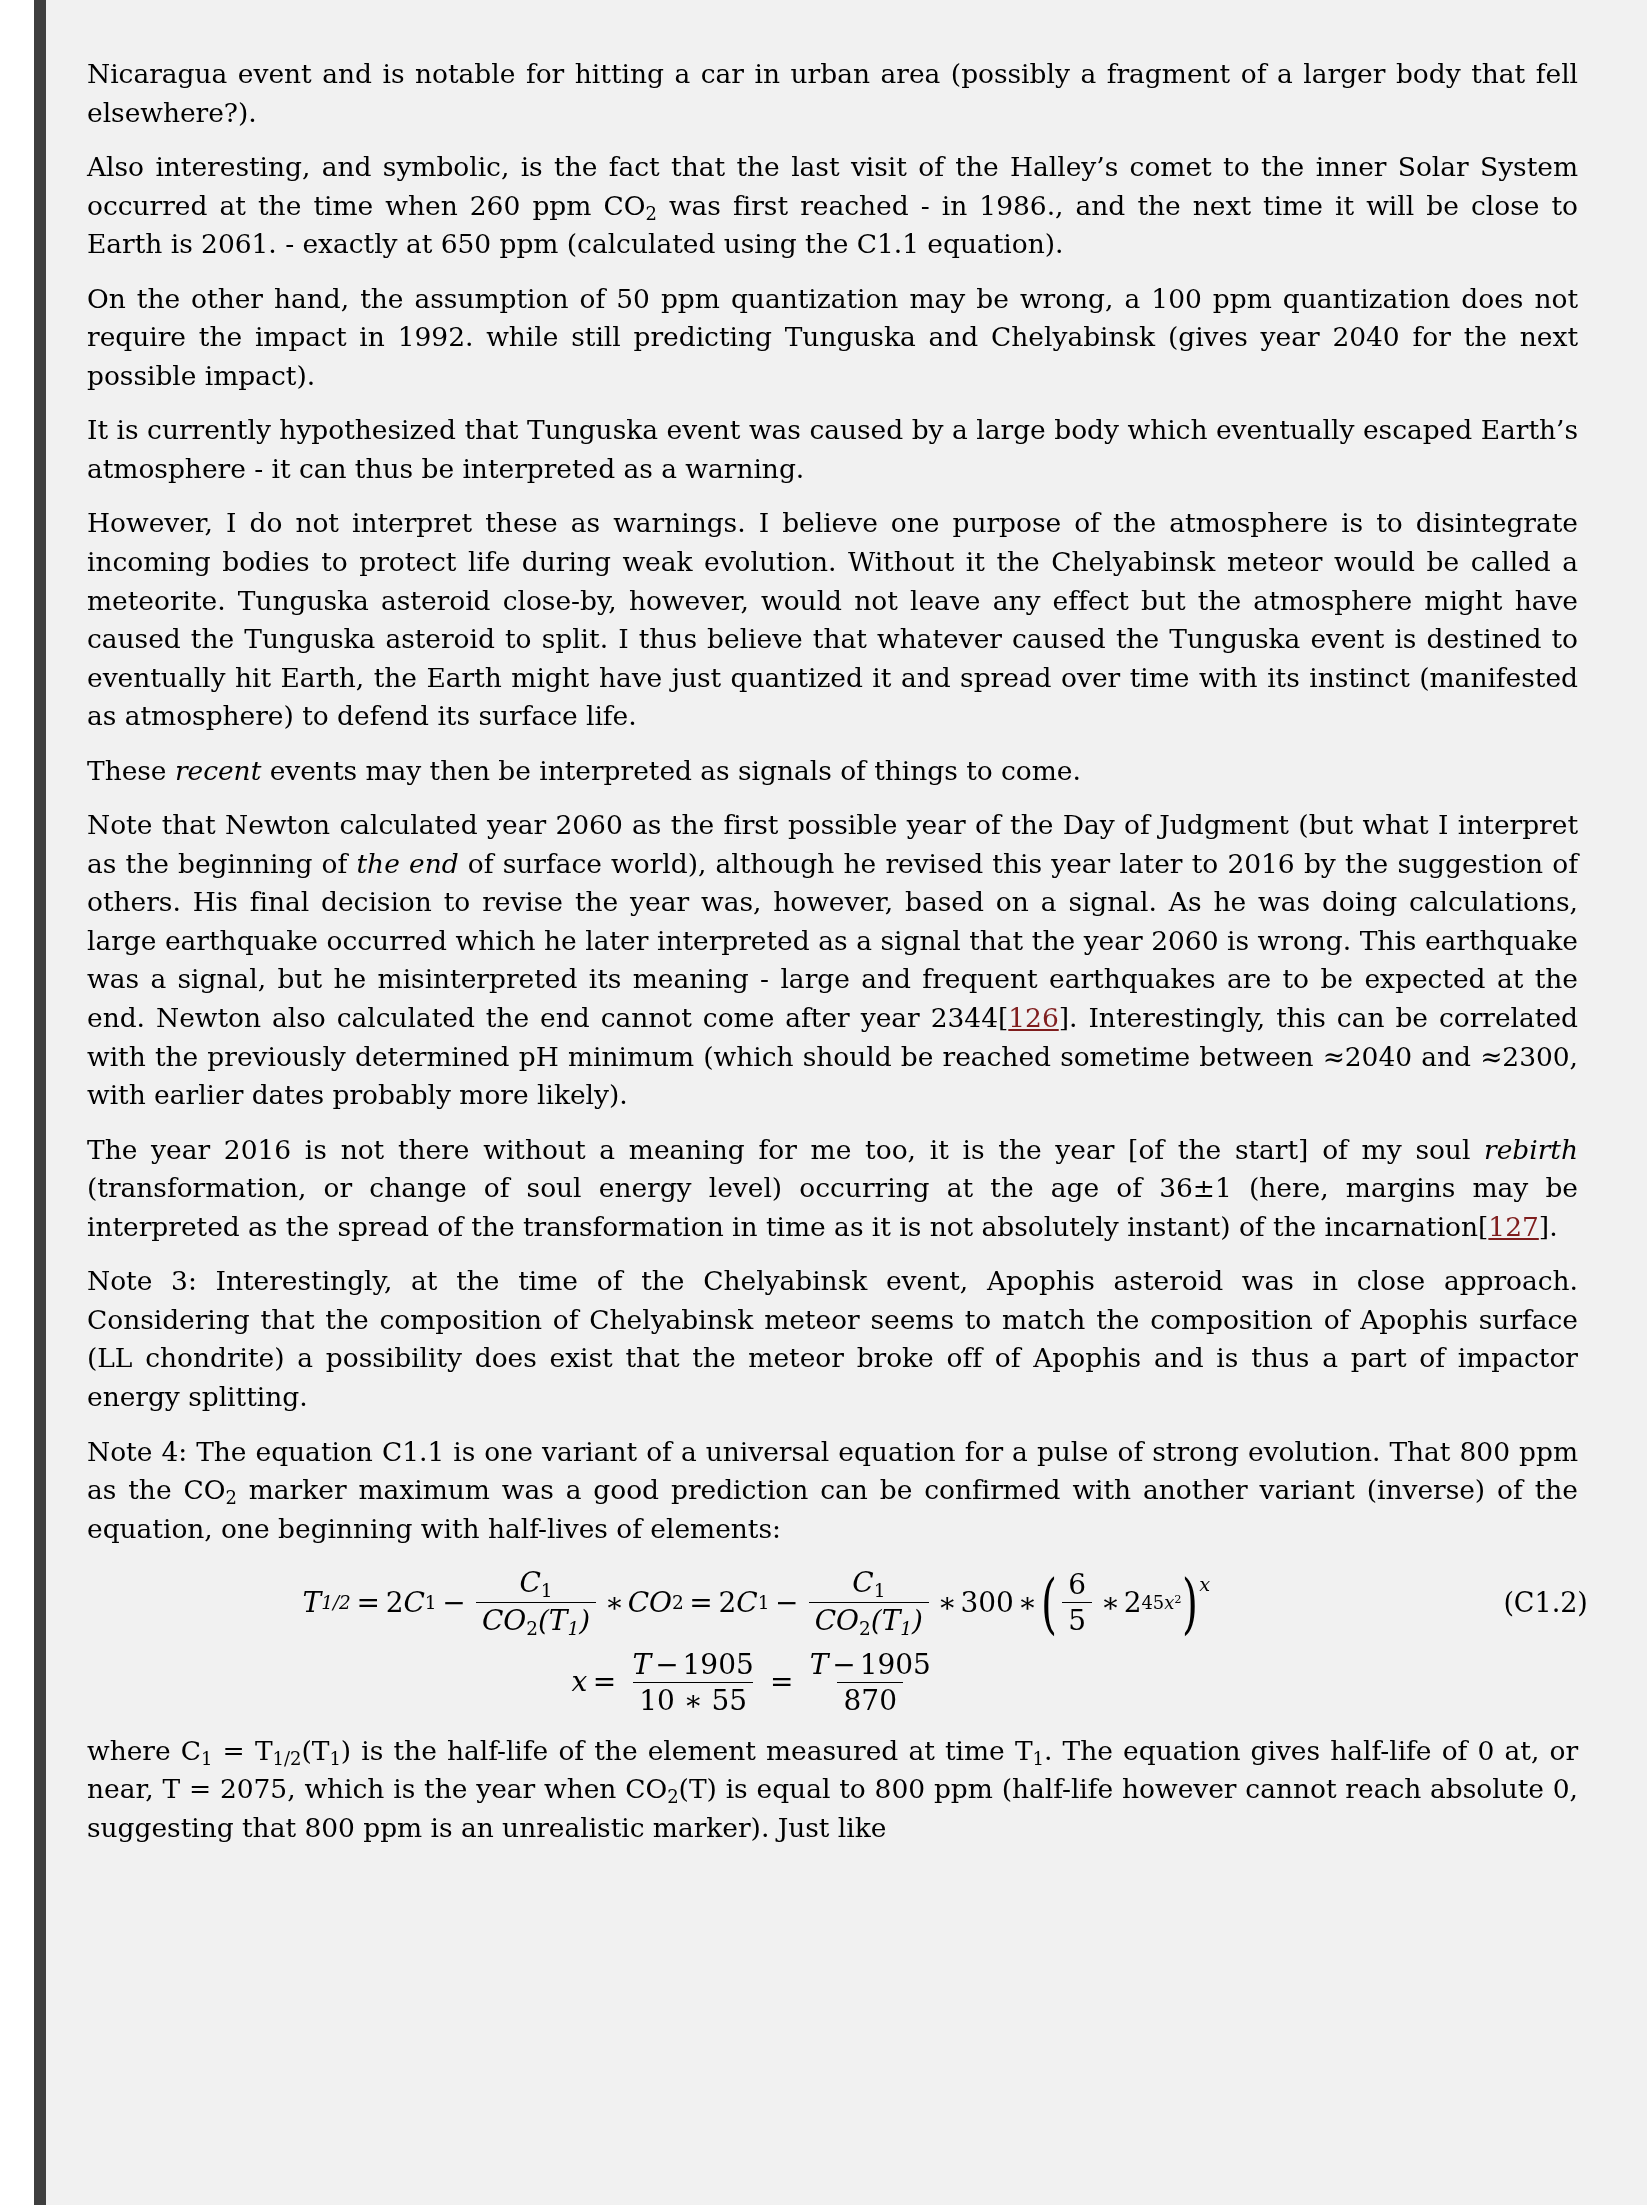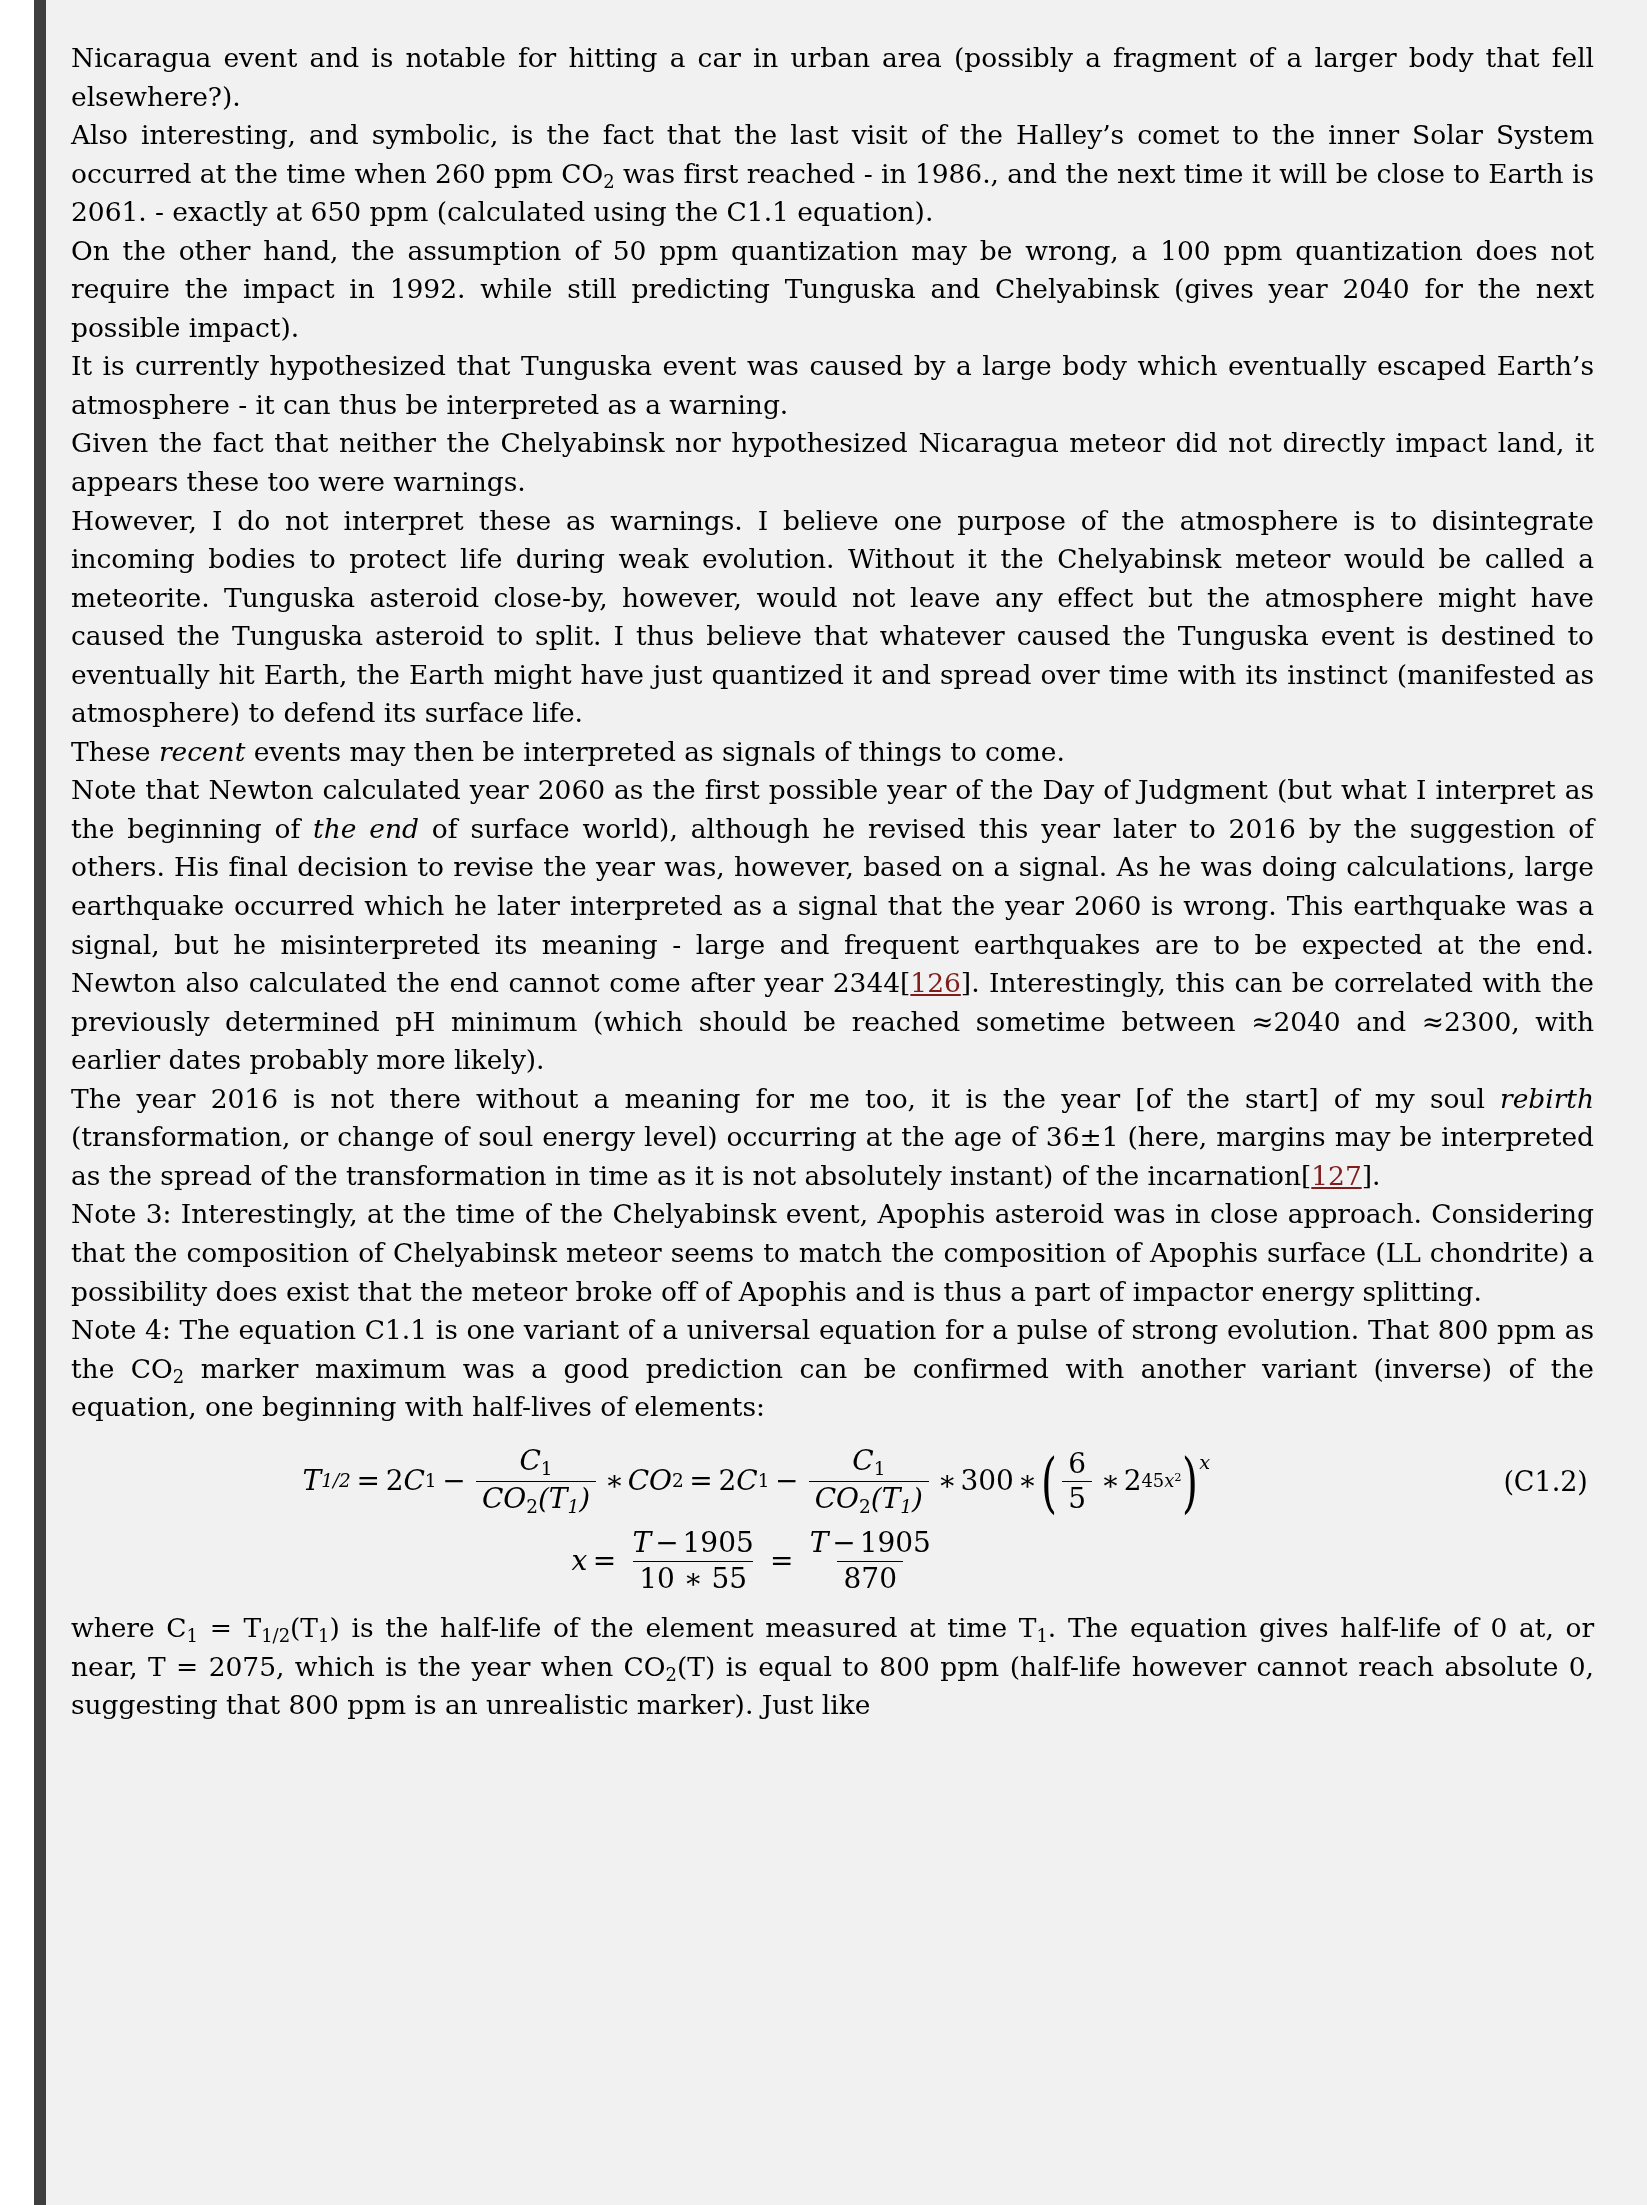--- a/index.html
+++ b/index.html
@@ -43,21 +43,21 @@
     font-size: 26.5px;
     line-height: 1.455;
     color: #000000;
     text-align: justify;
     text-justify: inter-word;
     hyphens: none;
     letter-spacing: -0.04px;
   }
 
   .para {
-    margin: 0;
+    margin: 16px;
     text-indent: 0;
   }
 
   em, .ital {
   }
 
   .cite {
     color: #7f1d1d;
   }
 
@@ -192,21 +192,20 @@
     <div class="body-text">
 
       <p class="para">Nicaragua event and is notable for hitting a car in urban area (possibly a fragment of a larger body that fell elsewhere?).</p>
 
       <p class="para"><span>Also interesting, and symbolic, is the fact that the last visit of the Halley’s comet to the inner Solar System occurred at the time when 260 ppm CO</span><sub>2</sub><span> was first reached - in 1986., and the next time it will be close to Earth is 2061. - exactly at 650 ppm (calculated using the C1.1 equation).</span></p>
 
       <p class="para">On the other hand, the assumption of 50 ppm quantization may be wrong, a 100 ppm quantization does not require the impact in 1992. while still predicting Tunguska and Chelyabinsk (gives year 2040 for the next possible impact).</p>
 
       <p class="para">It is currently hypothesized that Tunguska event was caused by a large body which eventually escaped Earth’s atmosphere - it can thus be interpreted as a warning.</p>
 
-      <p class="para">Given the fact that neither the Chelyabinsk nor hypothesized Nicaragua meteor did not directly impact land, it appears these too were warnings.</p>
 
       <p class="para">However, I do not interpret these as warnings. I believe one purpose of the atmosphere is to disintegrate incoming bodies to protect life during weak evolution. Without it the Chelyabinsk meteor would be called a meteorite. Tunguska asteroid close-by, however, would not leave any effect but the atmosphere might have caused the Tunguska asteroid to split. I thus believe that whatever caused the Tunguska event is destined to eventually hit Earth, the Earth might have just quantized it and spread over time with its instinct (manifested as atmosphere) to defend its surface life.</p>
 
       <p class="para"><span>These </span><em>recent</em><span> events may then be interpreted as signals of things to come.</span></p>
 
       <p class="para"><span>Note that Newton calculated year 2060 as the first possible year of the Day of Judgment (but what I interpret as the beginning of </span><em>the end</em><span> of surface world), although he revised this year later to 2016 by the suggestion of others.  His final decision to revise the year was, however, based on a signal.  As he was doing calculations, large earthquake occurred which he later interpreted as a signal that the year 2060 is wrong.  This earthquake was a signal, but he misinterpreted its meaning - large and frequent earthquakes are to be expected at the end.  Newton also calculated the end cannot come after year 2344[</span><a class="cite" href="#">126</a><span>]. Interestingly, this can be correlated with the previously determined pH minimum (which should be reached sometime between ≈2040 and ≈2300, with earlier dates probably more likely).</span></p>
 
       <p class="para"><span>The year 2016 is not there without a meaning for me too, it is the year [of the start] of my soul </span><em>rebirth</em><span> (transformation, or change of soul energy level) occurring at the age of 36±1 (here, margins may be interpreted as the spread of the transformation in time as it is not absolutely instant) of the incarnation[</span><a class="cite" href="#">127</a><span>].</span></p>
 
       <p class="para">Note 3: Interestingly, at the time of the Chelyabinsk event, Apophis asteroid was in close approach.  Considering that the composition of Chelyabinsk meteor seems to match the composition of Apophis surface (LL chondrite) a possibility does exist that the meteor broke off of Apophis and is thus a part of impactor energy splitting.</p>

